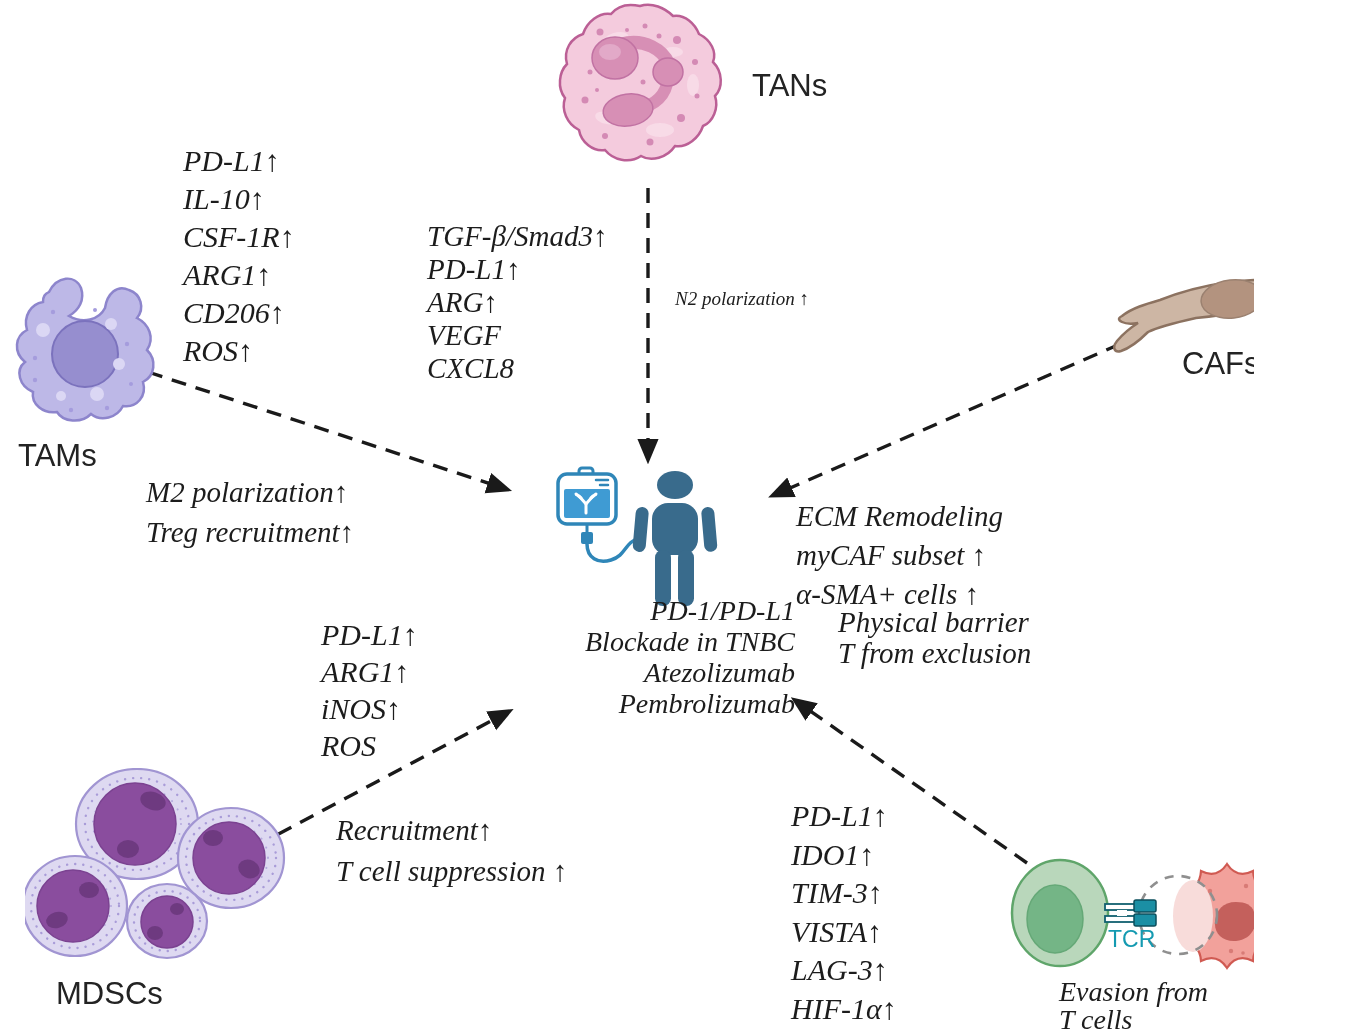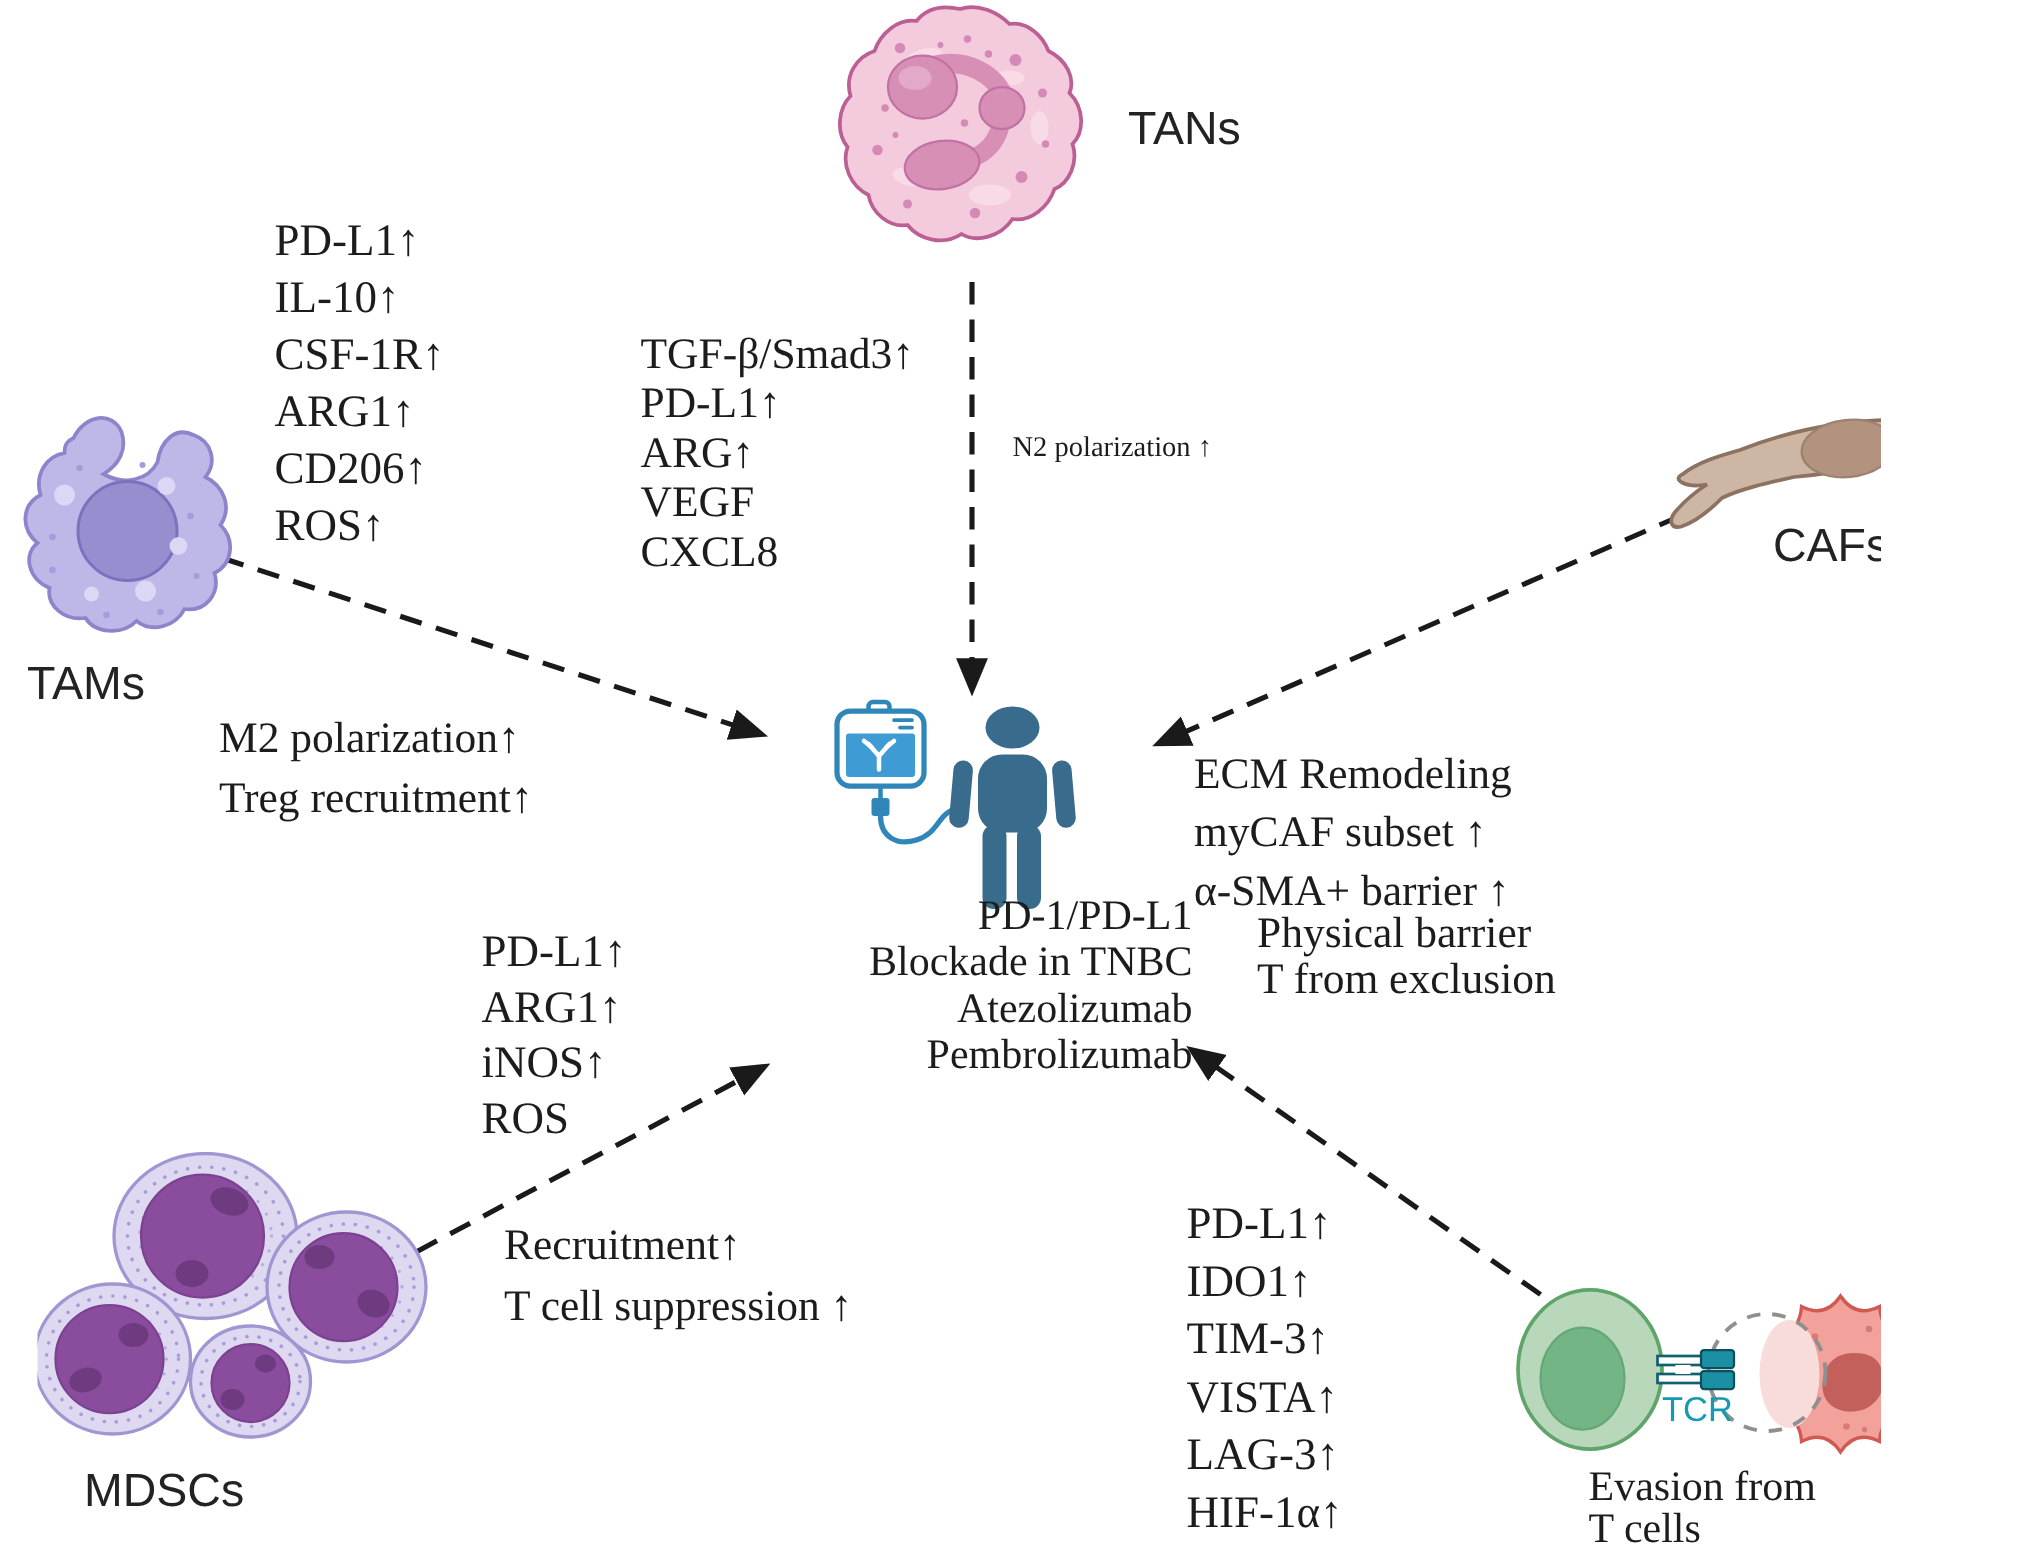--- a/index.html
+++ b/index.html
@@ -1,19 +1,19 @@
 <!DOCTYPE html>
 <html><head>
 <meta charset="utf-8">
 <style>
   html,body{margin:0;padding:0;background:#ffffff;}
   #canvas{position:relative;width:1254px;height:1035px;background:#ffffff;overflow:hidden;
           font-family:"Liberation Serif",serif;color:#1c1c1c;}
   .txt{position:absolute;white-space:nowrap;}
-  .serif{font-family:"Liberation Serif",serif;color:#1c1c1c;}
+  .serif{font-family:"Liberation Serif",serif;color:#1c1c1c;font-style:italic;}
   .sans{font-family:"Liberation Sans",sans-serif;color:#232323;}
   .abs{position:absolute;}
   svg{display:block;}
 </style>
 </head>
 <body>
 
 <div id="canvas">
 
   <svg class="abs" style="left:0;top:0;pointer-events:none" width="1351" height="1035" viewBox="0 0 1351 1035">
@@ -233,21 +233,21 @@
 
 
   <div class="txt serif" style="left:146px;top:472px;font-size:29px;line-height:40px">
     <div>M2 polarization↑</div>
     <div>Treg recruitment↑</div>
   </div>
 
   <div class="txt serif" style="left:796px;top:497px;font-size:29px;line-height:39px">
     <div>ECM Remodeling</div>
     <div>myCAF subset ↑</div>
-    <div>α-SMA+ barrier ↑</div>
+    <div>α-SMA+ cells ↑</div>
   </div>
   <div class="txt serif" style="left:838px;top:607px;font-size:29px;line-height:31px">
     <div>Physical barrier</div>
     <div>T from exclusion</div>
   </div>
 
   <div class="txt serif" style="left:321px;top:616px;font-size:30px;line-height:37px">
     <div>PD-L1↑</div>
     <div>ARG1↑</div>
     <div>iNOS↑</div>

